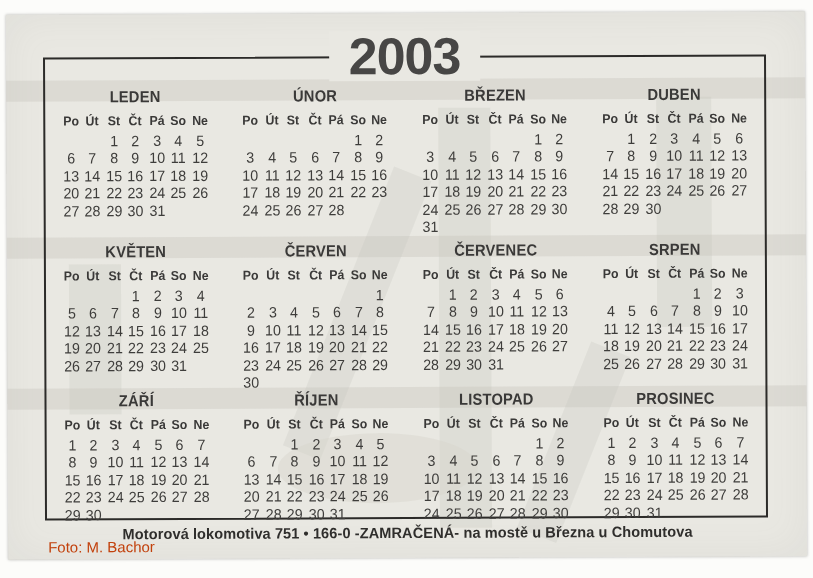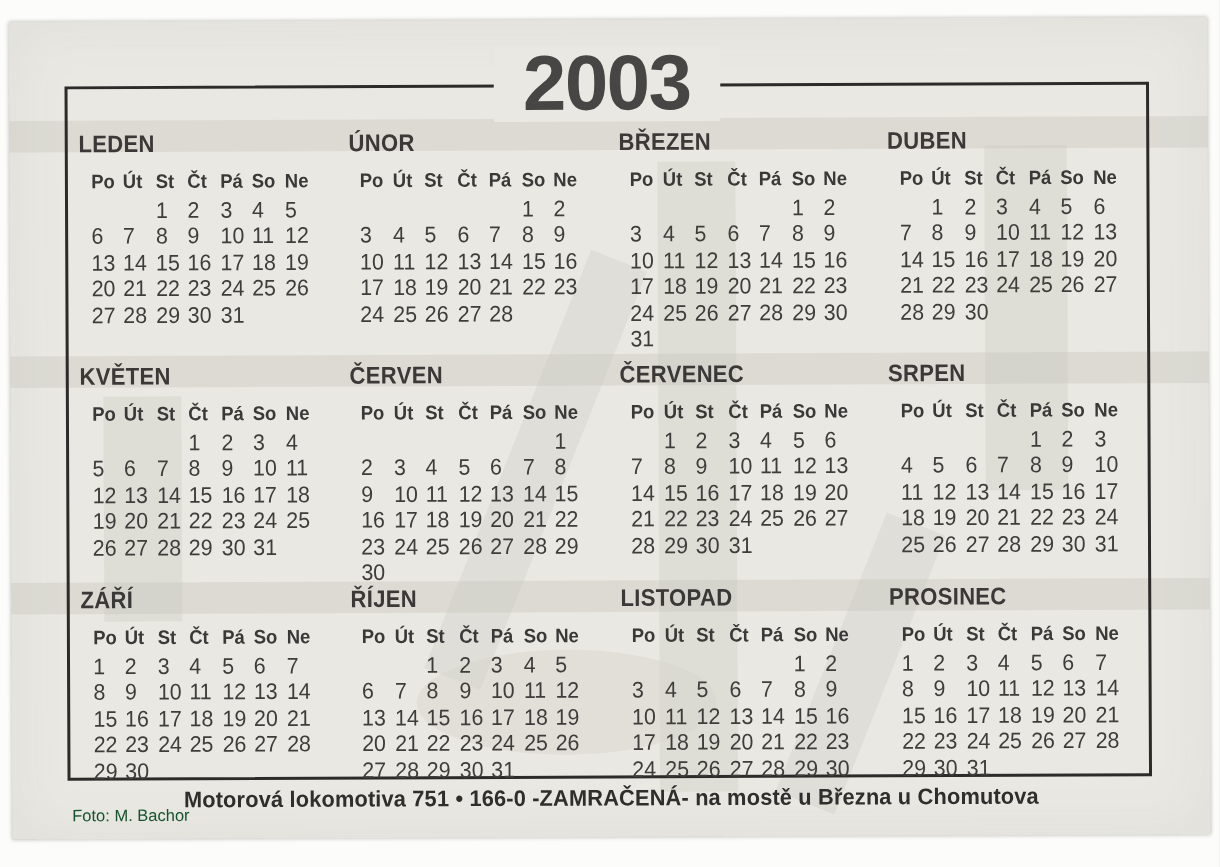--- a/index.html
+++ b/index.html
@@ -32,21 +32,21 @@
     background:#e9e8e2;padding:0 20px;
     font-size:52px;font-weight:700;letter-spacing:-1px;color:#474645;
     line-height:50px;white-space:nowrap;
   }
   .months-grid{
     position:absolute;left:0;top:0;width:100%;height:100%;
     display:grid;grid-template-columns:repeat(4,1fr);
     grid-template-rows:155px 149px auto;
     padding-top:28px;box-sizing:border-box;
   }
-  .month-block{overflow:visible;}
+  .month-block{text-align:center;overflow:visible;}
   .month-title{
     font-size:16px;font-weight:700;color:#3a3938;line-height:20px;
     letter-spacing:.2px;transform:scaleX(.92);
   }
   .days-grid{
     display:grid;grid-template-columns:repeat(7,21.5px);
     justify-content:center;margin-top:6px;
   }
   .dh{
     font-size:13px;font-weight:700;color:#3a3938;line-height:16px;
@@ -56,21 +56,21 @@
     font-size:15px;color:#3e3d3b;line-height:17.4px;
     transform:scaleX(.95);
   }
   .caption{
     position:absolute;left:0;top:511px;width:100%;text-align:center;
     font-size:15px;font-weight:700;color:#2f2e2c;letter-spacing:.1px;
     transform:scaleX(.97);
   }
   .photo-credit{
     position:absolute;left:40px;top:524px;
-    font-size:11px;color:#14532d;
+    font-size:15px;color:#c2410c;
   }
 </style>
 </head>
 <body>
 
 <div class="card">
 
   <div>
     <div class="wm wm-band" style="top:66px;"></div>
     <div class="wm wm-band" style="top:223px;"></div>

